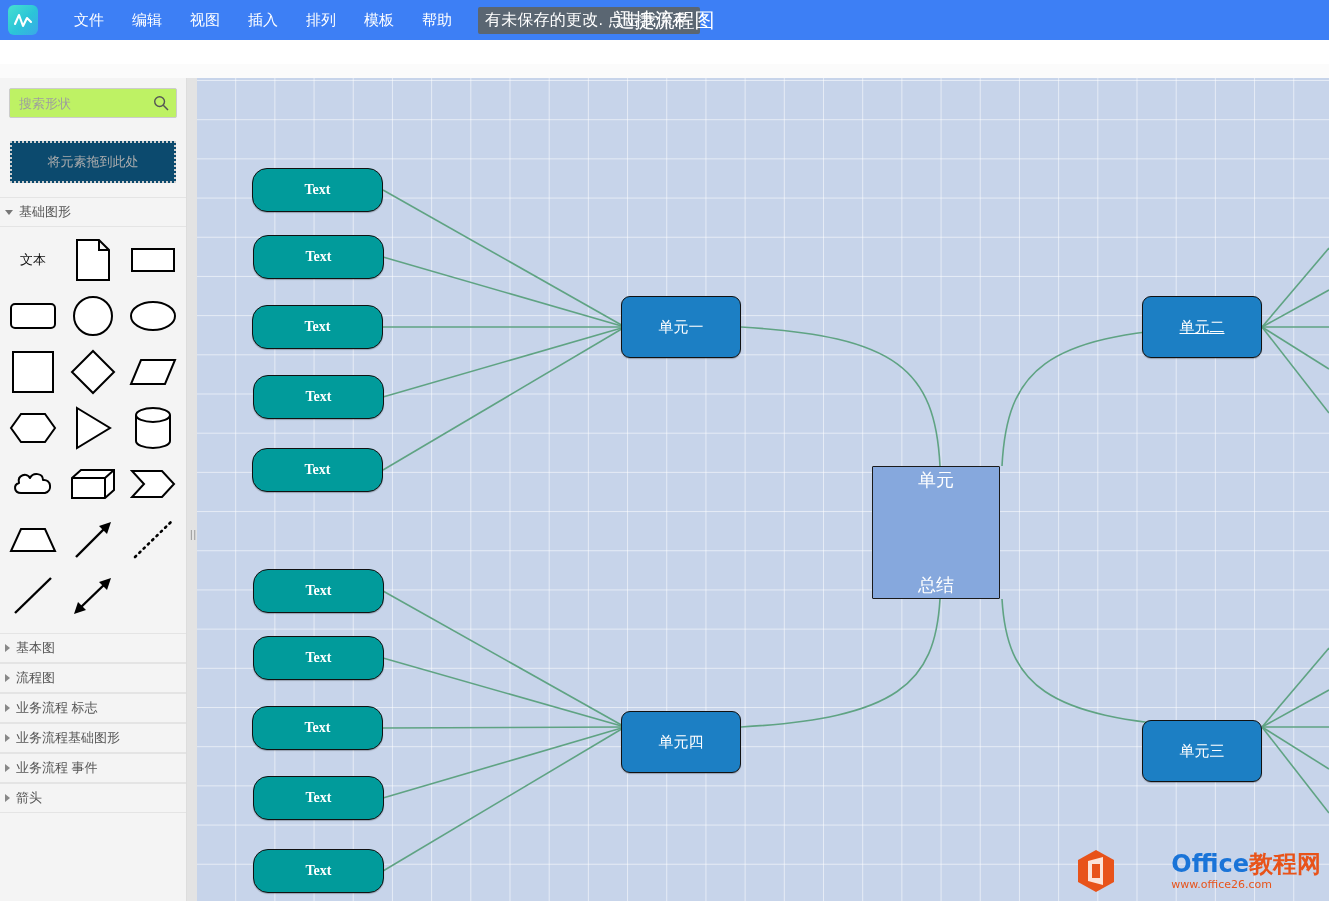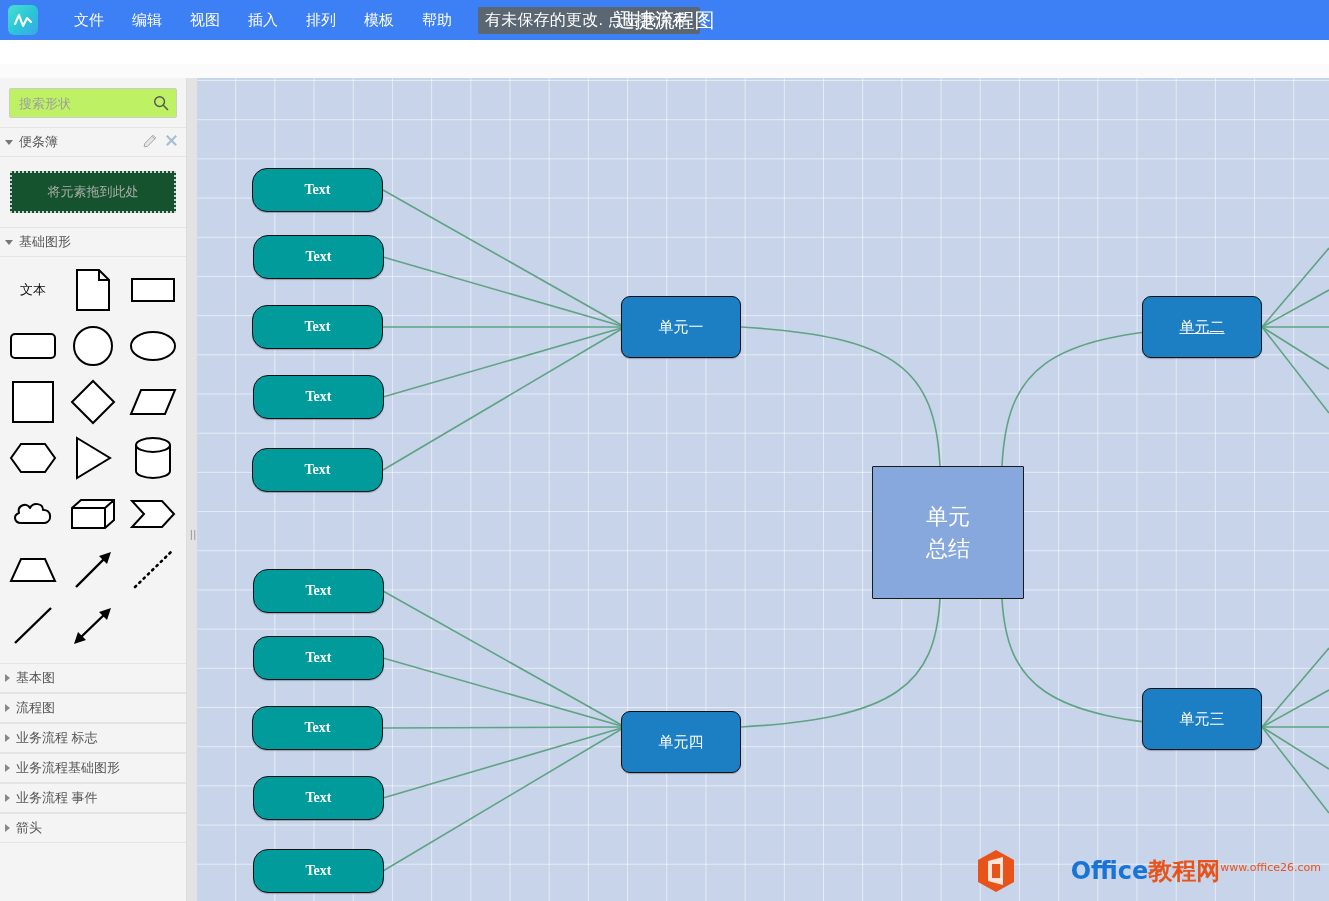--- a/index.html
+++ b/index.html
@@ -86,21 +86,21 @@
   .sec-head .tri-r{
     width:0;height:0;border-top:4px solid transparent;border-bottom:4px solid transparent;
     border-left:5px solid #888; margin-right:6px;
   }
   .sec-head .sp{ flex:1 1 auto; }
   .sec-ico{ margin-left:8px; cursor:pointer; opacity:.75; }
 
   .dropzone{
     margin:14px 10px; height:42px; border:2px dotted #CFCFCF;
     display:flex; align-items:center; justify-content:center;
-    color:#ADADAD; font-size:13px; background:#14532d;
+    color:#ADADAD; font-size:13px; background:#0c4a6e;
   }
   .shape-grid{
     display:grid; grid-template-columns:repeat(3,1fr);
     padding:6px 4px 10px 4px; gap:2px;
   }
   .shape-cell{
     height:54px; display:flex; align-items:center; justify-content:center;
     cursor:pointer; border-radius:2px;
   }
   .shape-cell .txt{ font-size:13px; color:#111; font-family:"Liberation Serif",serif; }
@@ -136,33 +136,33 @@
     border-radius:15px; color:#fff; font-size:14px;
     font-family:"Liberation Serif","DejaVu Serif",serif; font-weight:bold;
     box-shadow:0 1px 1px rgba(0,0,0,.25);
   }
   .node.unit{
     width:120px; height:62px; background:#1C7FC4; border:1px solid #111;
     border-radius:9px; color:#fff; font-size:15px;
     box-shadow:0 1px 1px rgba(0,0,0,.25);
   }
   .node.center{
-    width:152px; height:133px; background:#86A8DD; border:1px solid #1A1A1A;
-    border-radius:1px; color:#fff; font-size:22px; line-height:1.45;
+    width:128px; height:133px; background:#86A8DD; border:1px solid #1A1A1A;
+    border-radius:1px; color:#fff; font-size:18px; line-height:1.45;justify-content:space-between;
   }
 
   
   .watermark{
     position:absolute; right:8px; bottom:8px; display:flex; align-items:center;
     pointer-events:none;
   }
   .wm-badge{
     width:40px; height:44px; position:relative; margin-right:7px;
   }
-  .wm-text{ display:flex; flex-direction:row; line-height:1;margin-left:48px; }
+  .wm-text{ display:flex; flex-direction:column; line-height:1;margin-left:48px; }
   .wm-l1{
     font-size:24px; font-weight:bold;
     font-family:"DejaVu Sans","Liberation Sans",sans-serif;
   }
   .wm-l1 .b{ color:#1A74D8; }
   .wm-l1 .r{ color:#E8531A; }
   .wm-l2{
     font-size:11px; font-weight:normal; color:#E8531A; margin-top:3px;
     font-family:"DejaVu Sans","Liberation Sans",sans-serif;
   }
@@ -325,37 +325,20 @@
         <input type="text" placeholder="搜索形状" style="">
         <span class="search-ico">
           <svg width="16" height="16" viewBox="0 0 16 16">
             <circle cx="6.6" cy="6.6" r="4.9" fill="none" stroke="#555" stroke-width="1.4"></circle>
             <line x1="10.3" y1="10.3" x2="15" y2="15" stroke="#555" stroke-width="1.5"></line>
           </svg>
         </span>
       </div>
     </div>
 
-    <div class="sec-head">
-      <span class="tri-d"></span>
-      <span>便条簿</span>
-      <span class="sp"></span>
-      <span class="sec-ico">
-        <svg width="14" height="14" viewBox="0 0 14 14">
-          <path d="M10 1.2 L12.8 4 L4.4 12.4 L1.2 12.8 L1.6 9.6 Z" fill="#E0E0E0" stroke="#8D8D8D" stroke-width="1"></path>
-          <line x1="9" y1="2.3" x2="11.8" y2="5.1" stroke="#8D8D8D" stroke-width="1"></line>
-        </svg>
-      </span>
-      <span class="sec-ico">
-        <svg width="13" height="13" viewBox="0 0 13 13">
-          <line x1="1.8" y1="1.8" x2="11.2" y2="11.2" stroke="#8FA8C4" stroke-width="2.1"></line>
-          <line x1="11.2" y1="1.8" x2="1.8" y2="11.2" stroke="#8FA8C4" stroke-width="2.1"></line>
-        </svg>
-      </span>
-    </div>
     <div class="dropzone">将元素拖到此处</div>
 
     <div class="sec-head">
       <span class="tri-d"></span>
       <span>基础图形</span>
     </div>
 
     <div class="shape-grid">
       <div class="shape-cell">
         <span class="txt">文本</span>
@@ -541,21 +524,21 @@
     <div class="node leaf" style="left:55px;  top:370px;">Text</div>
 
     <div class="node leaf" style="left:56px;  top:491px;">Text</div>
     <div class="node leaf" style="left:56px;  top:558px;">Text</div>
     <div class="node leaf" style="left:55px;  top:628px;">Text</div>
     <div class="node leaf" style="left:56px;  top:698px;">Text</div>
     <div class="node leaf" style="left:56px;  top:771px;">Text</div>
 
     <div class="node unit" style="left:424px;  top:218px;">单元一</div>
     <div class="node unit" style="left:945px;  top:218px;text-decoration:underline;">单元二</div>
-    <div class="node unit" style="left:945px;  top:610px;">单元三</div>
+    <div class="node unit" style="left:945px;  top:642px;">单元三</div>
     <div class="node unit" style="left:424px;  top:633px;font-family:Liberation Serif, serif;">单元四</div>
 
     <div class="node center" style="left:675px; top:388px; flex-direction:column;">
       <span>单元</span>
       <span>总结</span>
     </div>
 
     <div class="watermark">
       <div class="wm-badge">
         <svg width="40" height="44" viewBox="0 0 40 44">

